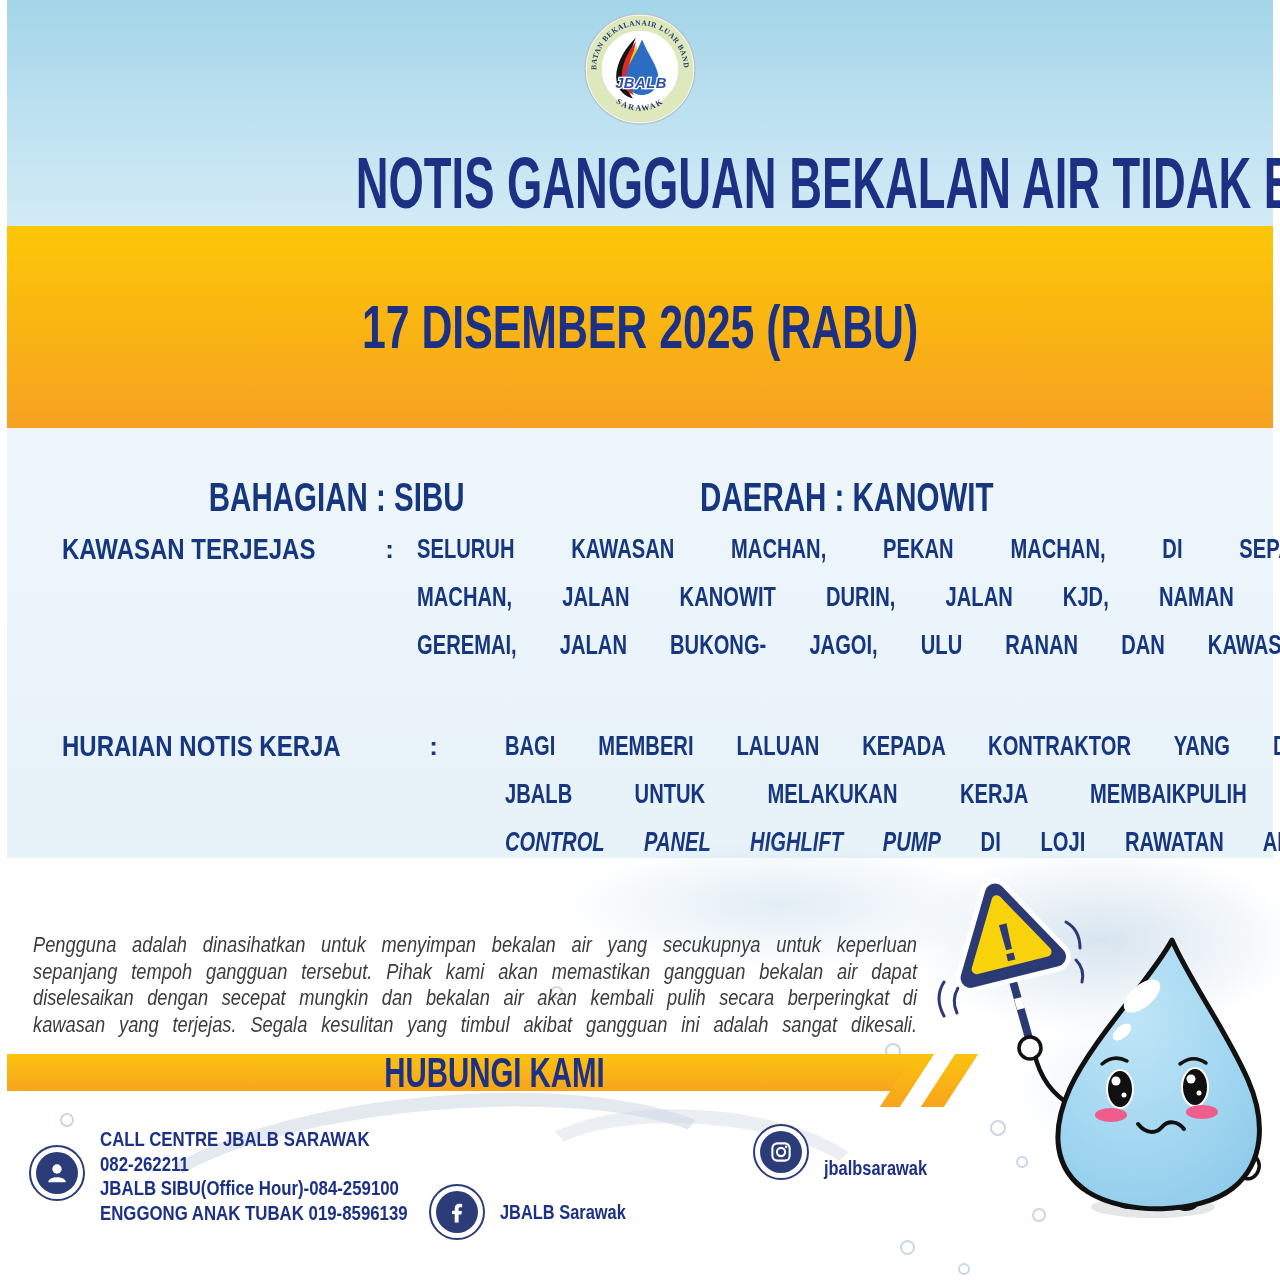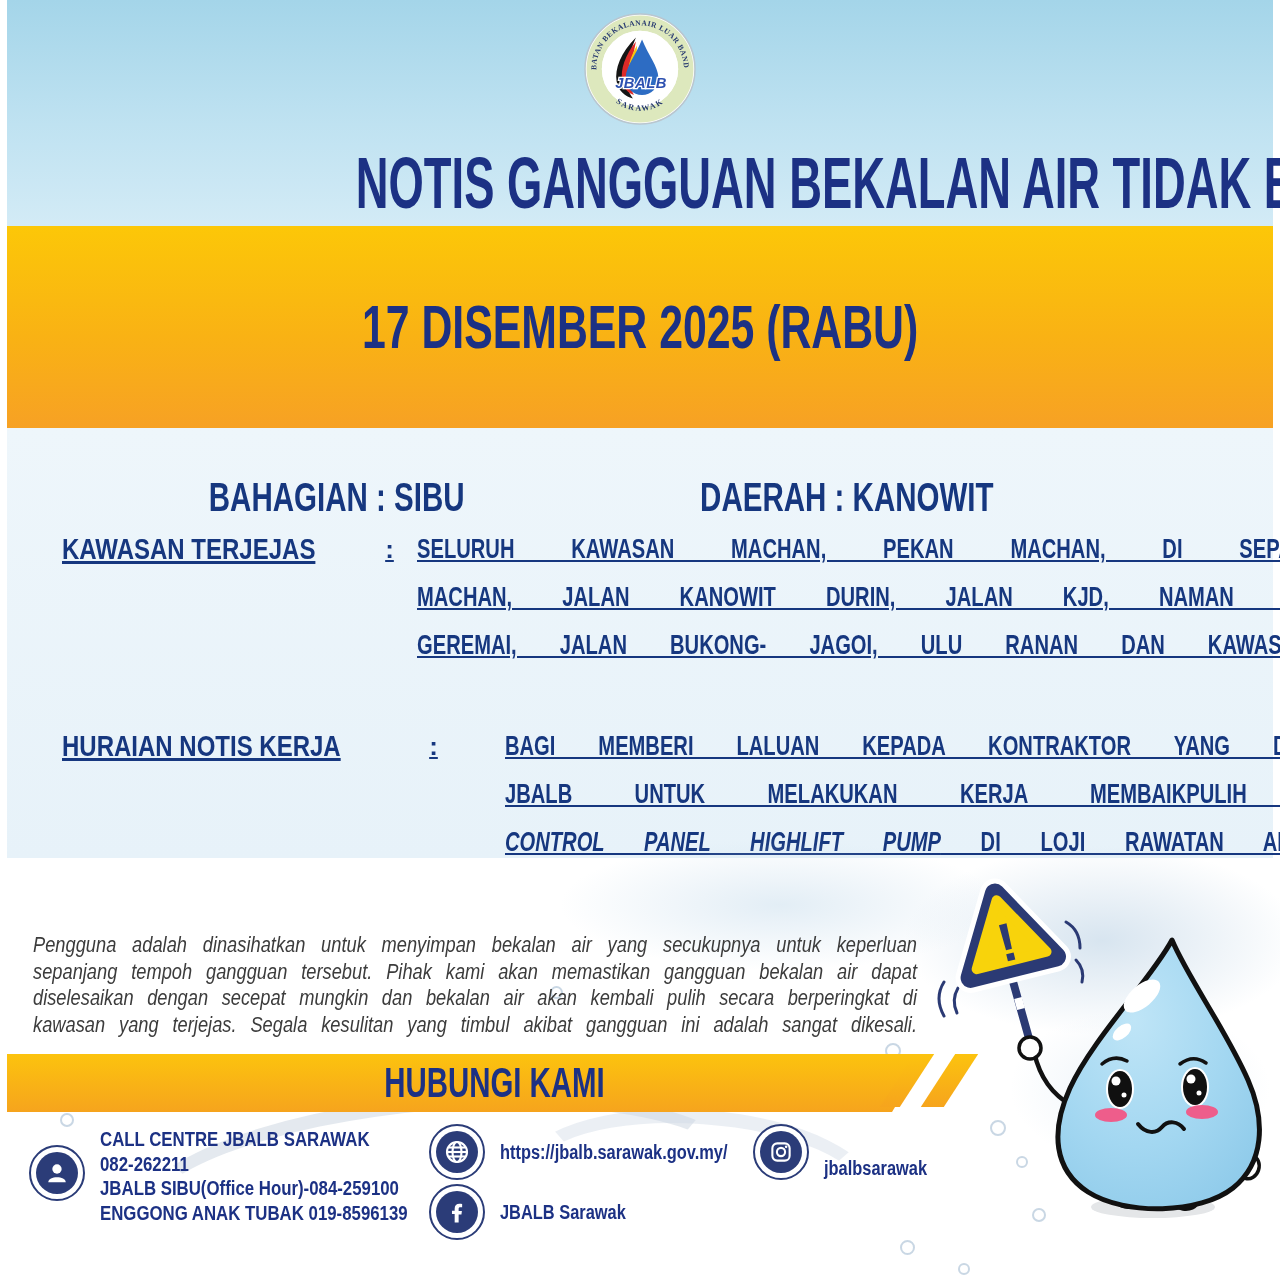--- a/index.html
+++ b/index.html
@@ -23,21 +23,21 @@
 
   
   .panel{position:absolute;top:428px;left:7px;right:7px;height:430px;color:#16377f;
     background:linear-gradient(180deg,#eef6fb 0%,#e7f2f9 100%);}
   .region{position:absolute;height:48px;line-height:48px;text-align:center;
     font-size:41px;font-weight:bold;white-space:nowrap;top:45px;}
   .region>span{display:inline-block;transform:scaleX(.72);}
   .region.bahagian{left:140px;width:380px;}
   .region.daerah{left:630px;width:420px;}
 
-  .info-row{position:absolute;left:55px;right:45px;display:grid;grid-template-columns:300px 55px 1fr;text-decoration:underline;}
+  .info-row{position:absolute;left:55px;right:45px;display:grid;grid-template-columns:300px 55px 1fr;}
   .row-kawasan{top:97px;}
   .row-huraian{top:294px;gap:44px;}
   .info-label{font-size:30px;font-weight:bold;line-height:48px;white-space:nowrap;
     transform:scaleX(.8);transform-origin:0 50%;}
   .info-colon{font-size:26px;font-weight:bold;line-height:48px;text-align:center;}
   .jline{display:block;width:calc(100% / .72);transform:scaleX(.72);transform-origin:0 50%;
     font-size:28px;font-weight:bold;line-height:48px;white-space:nowrap;
     text-align:justify;text-align-last:justify;}
   .jline .ital{font-style:italic;}
 
@@ -54,21 +54,21 @@
   .swirl{position:absolute;border:14px solid transparent;border-radius:50%;pointer-events:none;}
   .swirl.s1{left:130px;top:238px;width:590px;height:170px;border-top-color:rgba(201,212,223,.5);transform:rotate(-5deg);}
   .swirl.s2{left:520px;top:252px;width:330px;height:120px;border-top-color:rgba(208,218,229,.42);transform:rotate(4deg);}
   .bubble{position:absolute;border:2px solid rgba(148,176,202,.5);border-radius:50%;}
 
   .advisory{position:absolute;left:33px;top:74px;width:884px;color:#3c3c3c;}
   .advisory .aline{display:block;width:calc(100% / .85);transform:scaleX(.85);transform-origin:0 50%;
     font-size:21.5px;font-style:italic;line-height:26.5px;white-space:nowrap;
     text-align:justify;text-align-last:justify;}
 
-  .contact-bar{position:absolute;left:7px;top:196px;width:920px;height:58px;
+  .contact-bar{position:absolute;left:7px;top:196px;width:920px;height:37px;
     background:linear-gradient(180deg,#fcc30e 0%,#f6a41d 100%);
     clip-path:polygon(0 0,100% 0,calc(100% - 35px) 100%,0 100%);
     display:flex;align-items:center;justify-content:center;}
   .contact-bar .heading{font-size:42px;font-weight:bold;color:#1c3184;white-space:nowrap;
     display:inline-block;transform:translateX(27px) scaleX(.7);}
   .stripe{position:absolute;top:196px;height:53px;background:linear-gradient(180deg,#fcc30e,#f6a41d);
     transform:skewX(-33deg);}
   .stripe.st1{left:897px;width:20px;}
   .stripe.st2{left:938px;width:23px;}
 
@@ -192,34 +192,20 @@
         </div>
       </div>
       <div class="phone-lines">
         <div>CALL CENTRE JBALB SARAWAK</div>
         <div>082-262211</div>
         <div>JBALB SIBU(Office Hour)-084-259100</div>
         <div>ENGGONG ANAK TUBAK 019-8596139</div>
       </div>
     </div>
 
-    <div class="contact-row row-web">
-      <div class="badge">
-        <div class="disc">
-          <svg width="30" height="30" viewBox="0 0 24 24" fill="none" stroke="#fff" stroke-width="1.7">
-            <circle cx="12" cy="12" r="8"></circle>
-            <ellipse cx="12" cy="12" rx="3.6" ry="8"></ellipse>
-            <line x1="4" y1="12" x2="20" y2="12"></line>
-            <line x1="5.4" y1="8.4" x2="18.6" y2="8.4"></line>
-            <line x1="5.4" y1="15.6" x2="18.6" y2="15.6"></line>
-          </svg>
-        </div>
-      </div>
-      <span class="ctext">https://jbalb.sarawak.gov.my/</span>
-    </div>
 
     <div class="contact-row row-fb">
       <div class="badge">
         <div class="disc">
           <svg width="28" height="28" viewBox="0 0 24 24">
             <path d="M13.4,21 v-6.9 h2.4 l0.4,-2.9 h-2.8 v-1.9 c0,-0.85 0.3,-1.45 1.5,-1.45 h1.5 V5.2 c-0.6,-0.1 -1.6,-0.2 -2.4,-0.2 c-2.4,0 -4,1.45 -4,4.05 v1.85 H7.7 v2.9 h2.3 V21 Z" fill="#fff"></path>
           </svg>
         </div>
       </div>
       <span class="ctext">JBALB Sarawak</span>

